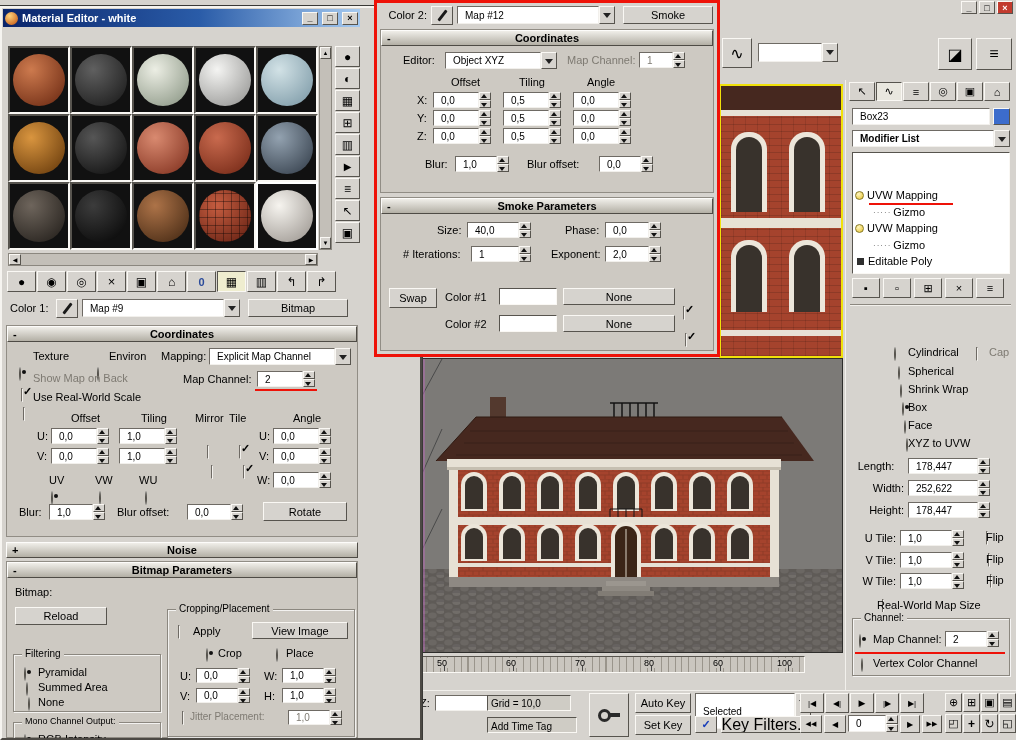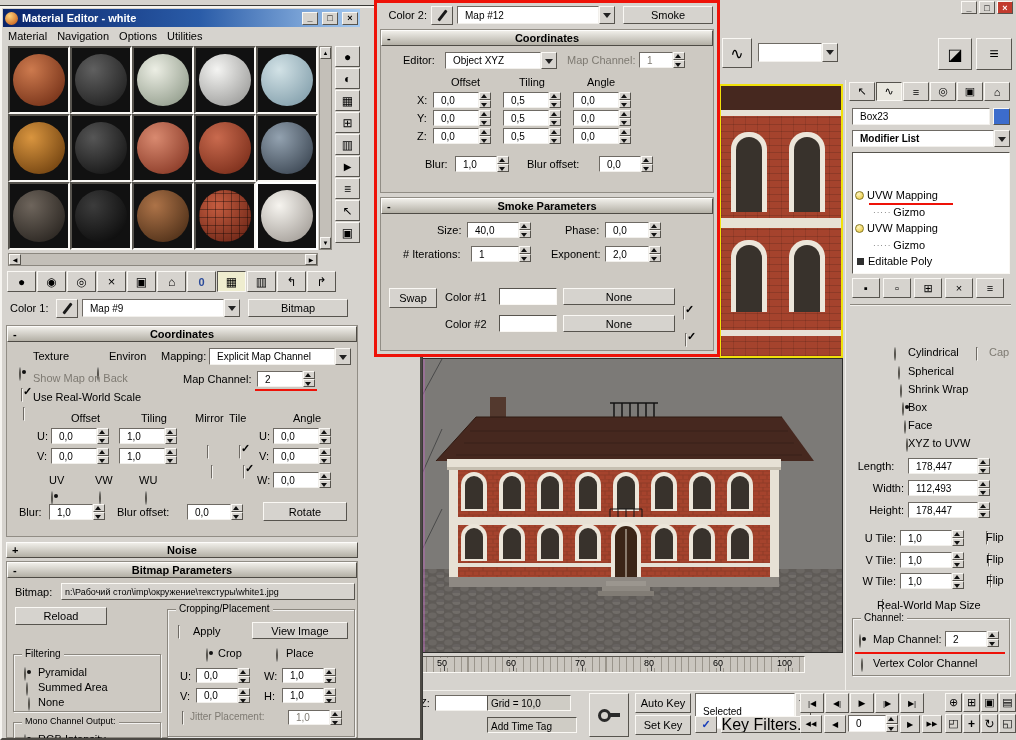--- a/index.html
+++ b/index.html
@@ -427,21 +427,21 @@
           <span>178,447</span>
         </div>
         <div class="sp">
           <i class="u"></i>
           <i class="d"></i>
         </div>
       </div>
     <span class="abs t" style="left:2px;top:402px;width:56px;text-align:right">Width:</span>
     <div class="sf abs" style="left:62px;top:400px;width:82px;height:16px">
         <div class="f">
-          <span>112,493</span>
+          <span>252,622</span>
         </div>
         <div class="sp">
           <i class="u"></i>
           <i class="d"></i>
         </div>
       </div>
     <span class="abs t" style="left:2px;top:424px;width:56px;text-align:right">Height:</span>
     <div class="sf abs" style="left:62px;top:422px;width:82px;height:16px">
         <div class="f">
           <span>178,447</span>
@@ -726,26 +726,20 @@
       <span class="t" style="flex:1;font-size:11px">Material Editor - white</span>
       <div class="btn wb" style="color:#000">
           <span>_</span>
         </div>
       <div class="btn wb" style="color:#000">
           <span>□</span>
         </div>
       <div class="btn wb" style="color:#000">
           <span>×</span>
         </div>
-    </div>
-    <div class="abs" style="left:1px;top:20px;width:357px;height:16px;display:flex">
-      <span class="mitem">Material</span>
-      <span class="mitem">Navigation</span>
-      <span class="mitem">Options</span>
-      <span class="mitem">Utilities</span>
     </div>
 
     <div class="abs" style="left:6px;top:38px;display:grid;grid-template-columns:repeat(5,62px);grid-auto-rows:68px">
       <div class="slot">
           <div class="sphere" style="background: radial-gradient(circle at 35% 30%, rgb(205, 122, 78), rgb(102, 37, 15));"></div>
         </div>
       <div class="slot">
           <div class="sphere" style="background: radial-gradient(circle at 35% 30%, rgb(96, 96, 96), rgb(22, 22, 22));"></div>
         </div>
       <div class="slot">
@@ -1022,23 +1016,20 @@
         <span class="pm">+</span>
         <span>Noise</span>
       </div>
 
     <div class="rollout" style="left:4px;top:553px;width:352px;height:177px">
       <div class="rh">
           <span class="pm">-</span>
           <span>Bitmap Parameters</span>
         </div>
       <span class="abs t" style="left:8px;top:24px">Bitmap:</span>
-      <div class="btn abs" style="left:54px;top:21px;width:294px;height:17px;font-size:9px;justify-content:flex-start;padding:0 3px">
-          <span>n:\Рабочий стол\imp\окружение\текстуры\white1.jpg</span>
-        </div>
       <div class="btn abs" style="left:8px;top:45px;width:92px;height:18px">
           <span>Reload</span>
         </div>
       <div class="grp" style="left:160px;top:47px;width:188px;height:128px">
         <span class="gt">Cropping/Placement</span>
         <span class="cb abs" style="left:10px;top:16px"></span>
         <span class="abs t" style="left:25px;top:15px">Apply</span>
         <div class="btn abs" style="left:84px;top:12px;width:96px;height:17px">
             <span>View Image</span>
           </div>

